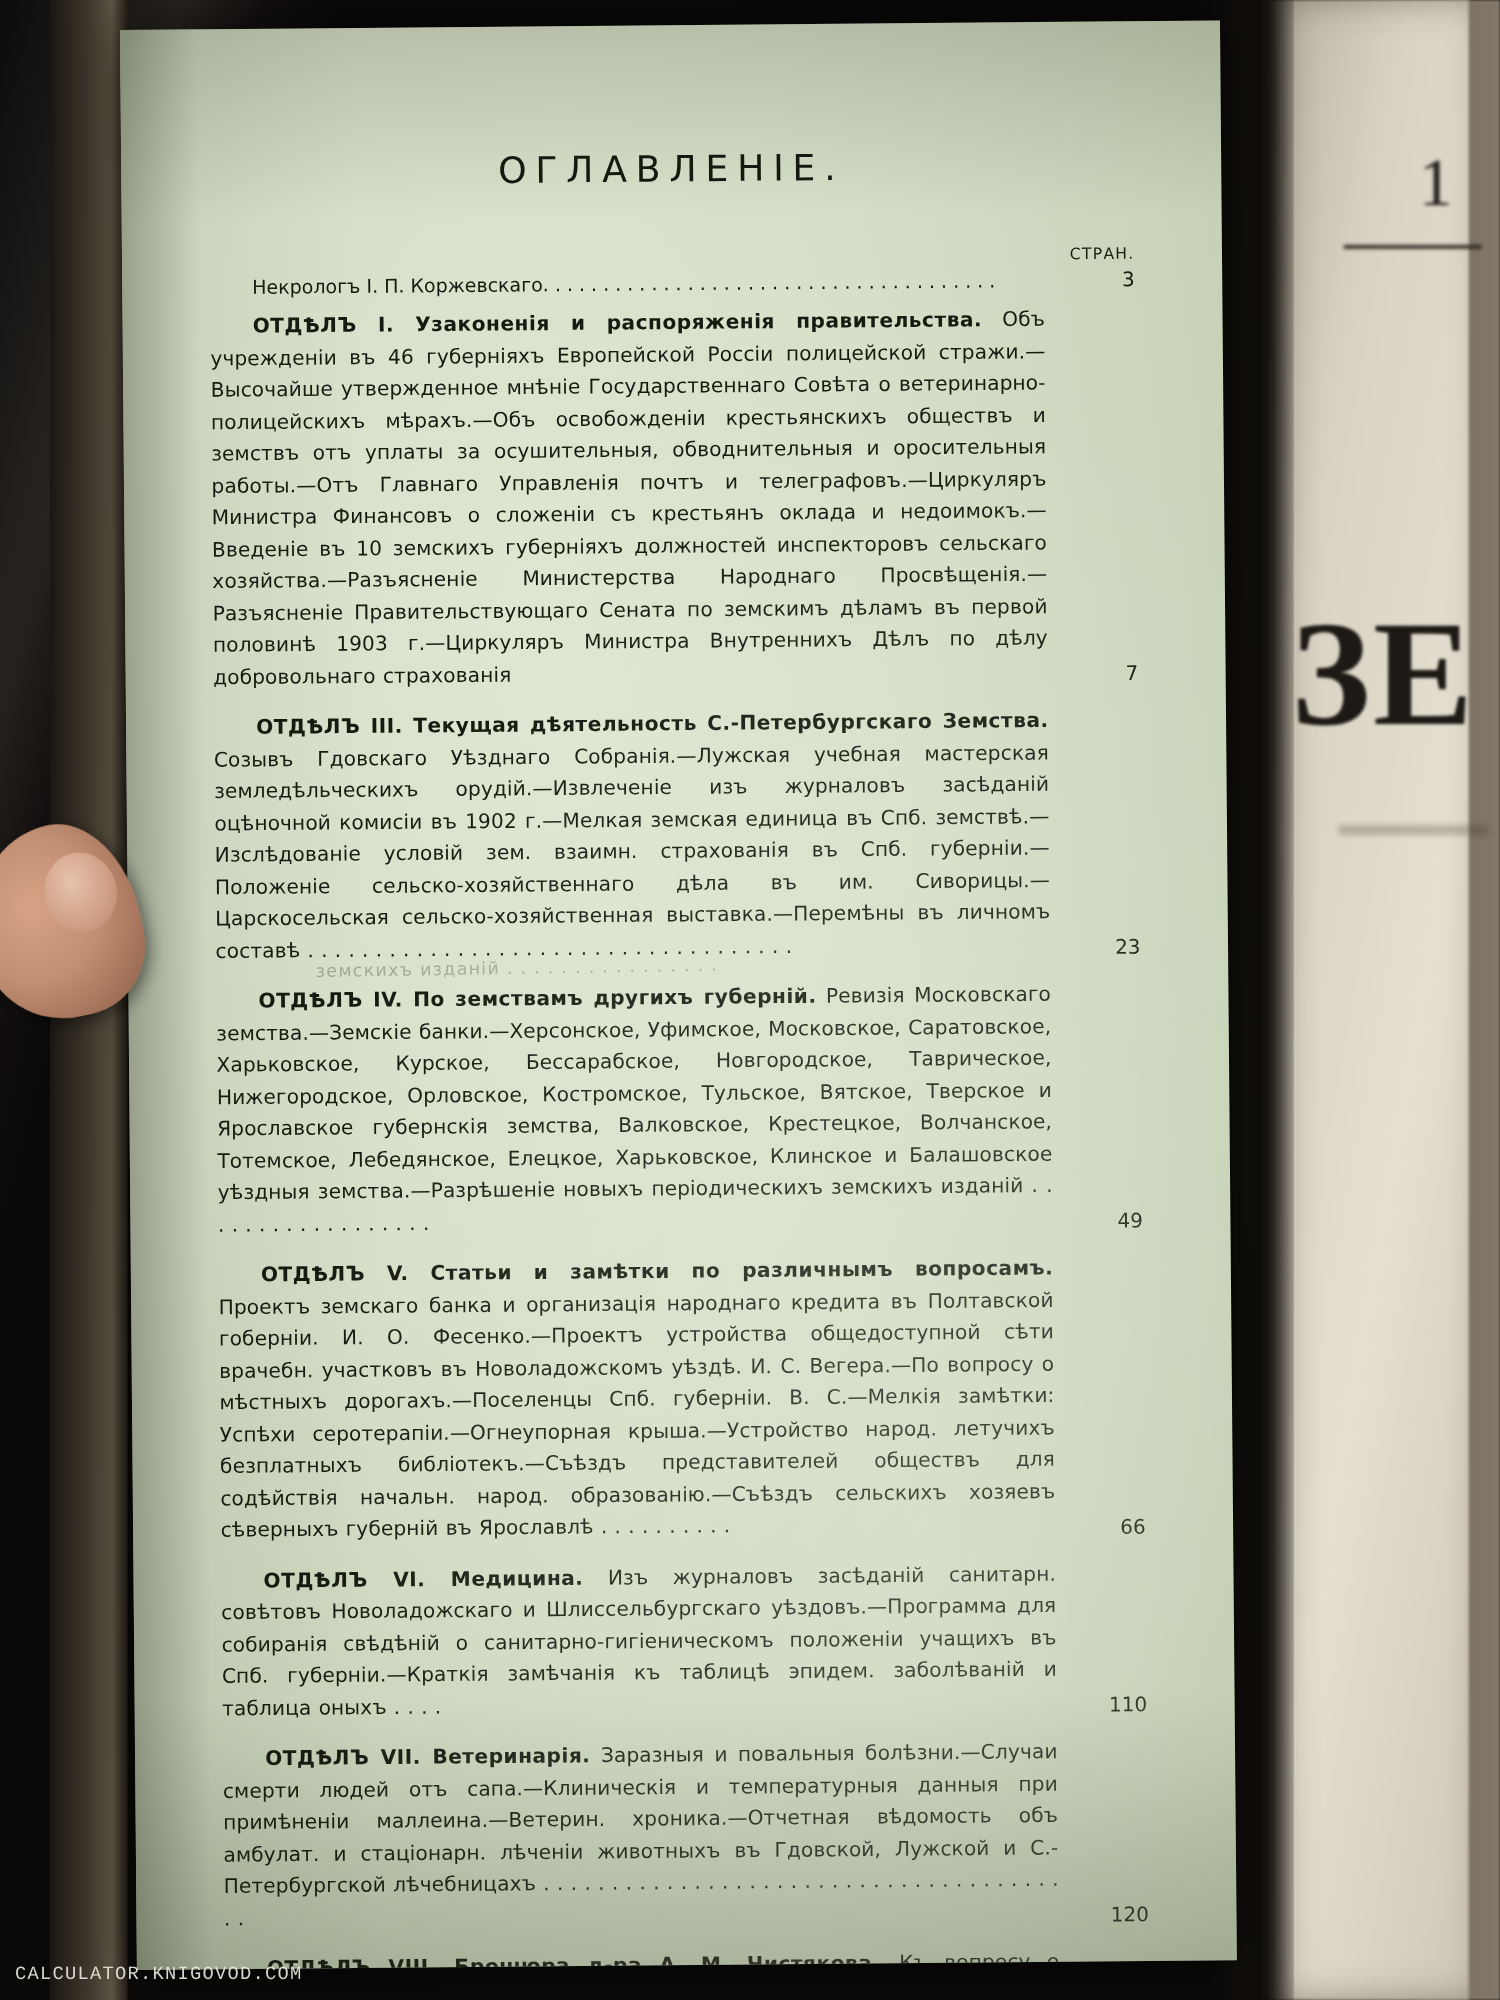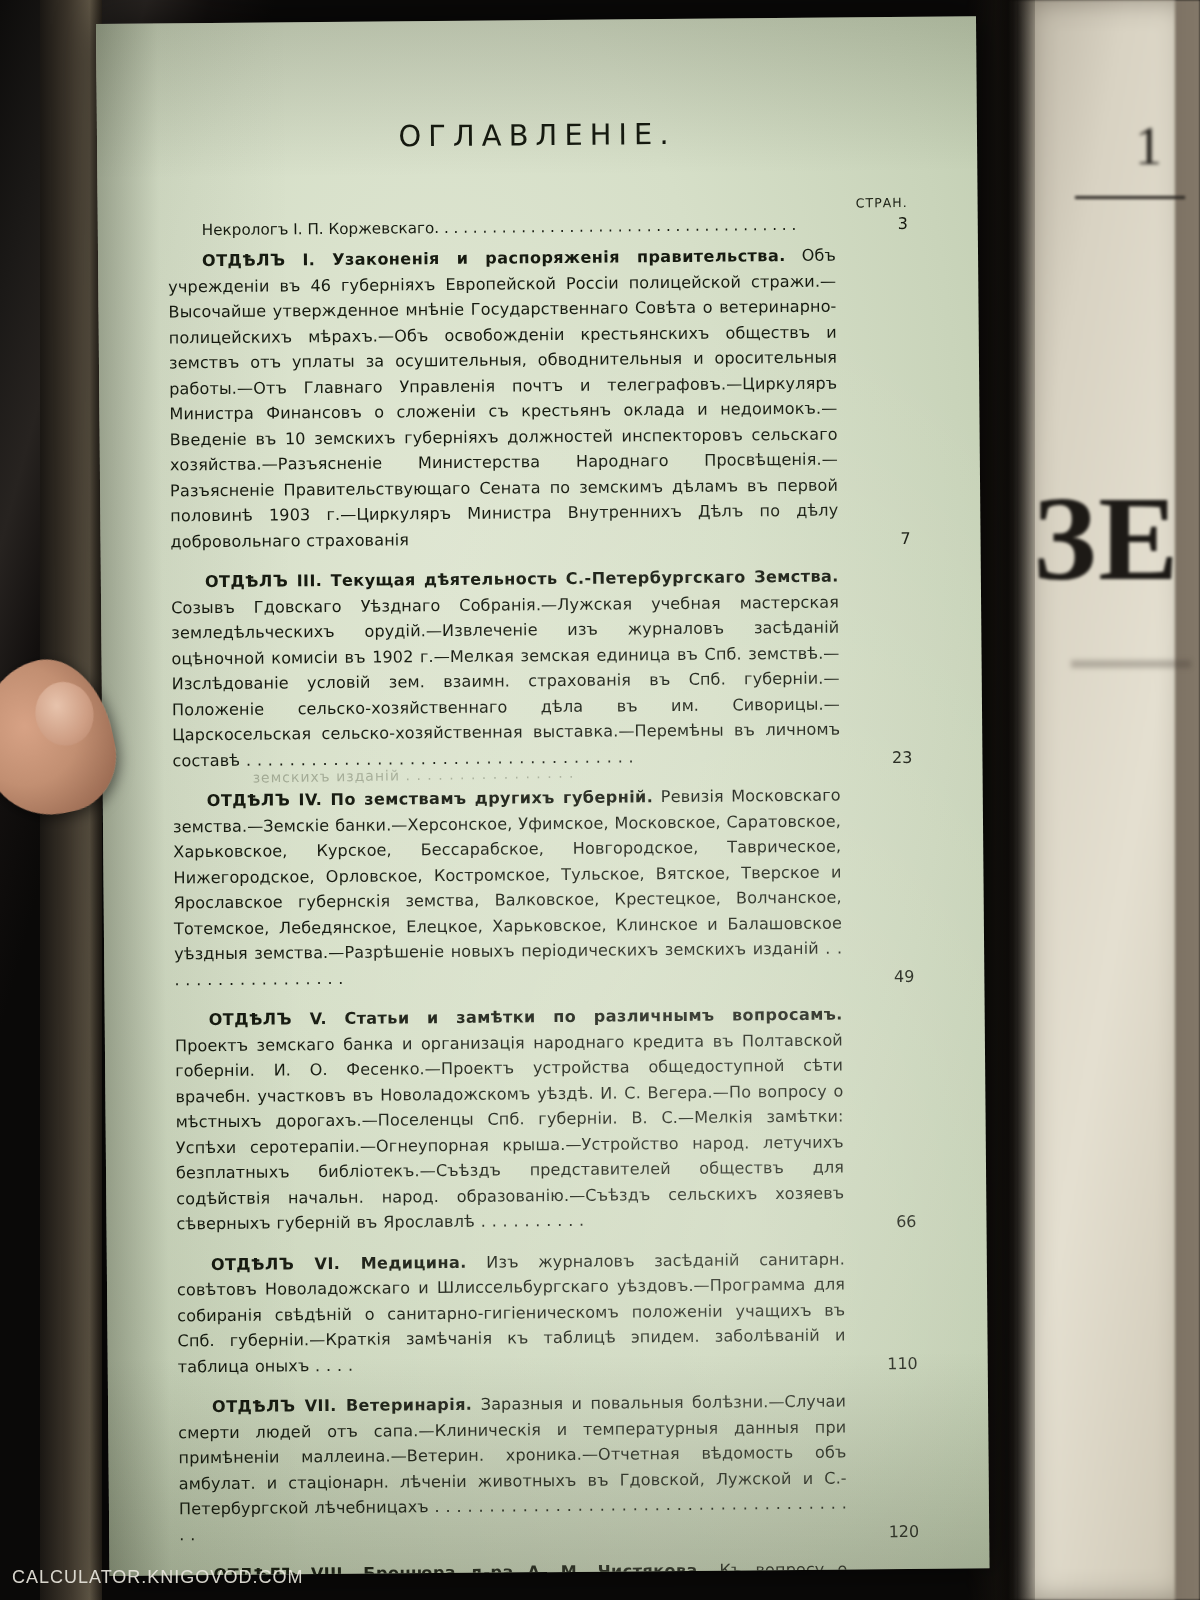--- a/index.html
+++ b/index.html
@@ -239,22 +239,22 @@
     width: 58px; height: 64px;
     border-radius: 50%;
     background: radial-gradient(ellipse at 40% 35%, #e7c3ac 0%, #cf9f85 60%, #b6846a 100%);
   }
 
   
   .watermark {
     position: absolute;
     left: 12px;
     bottom: 12px;
-    font-family: Liberation Sans, sans-serif;
-    font-size: 18px;
+    font-family: Liberation Mono, monospace;
+    font-size: 15px;
     letter-spacing: 1px;
     color: #e9e6dd;
     opacity: 0.92;
     text-align: right;
   }
 </style>
 </head>
 <body>
 
 <div class="scene">

